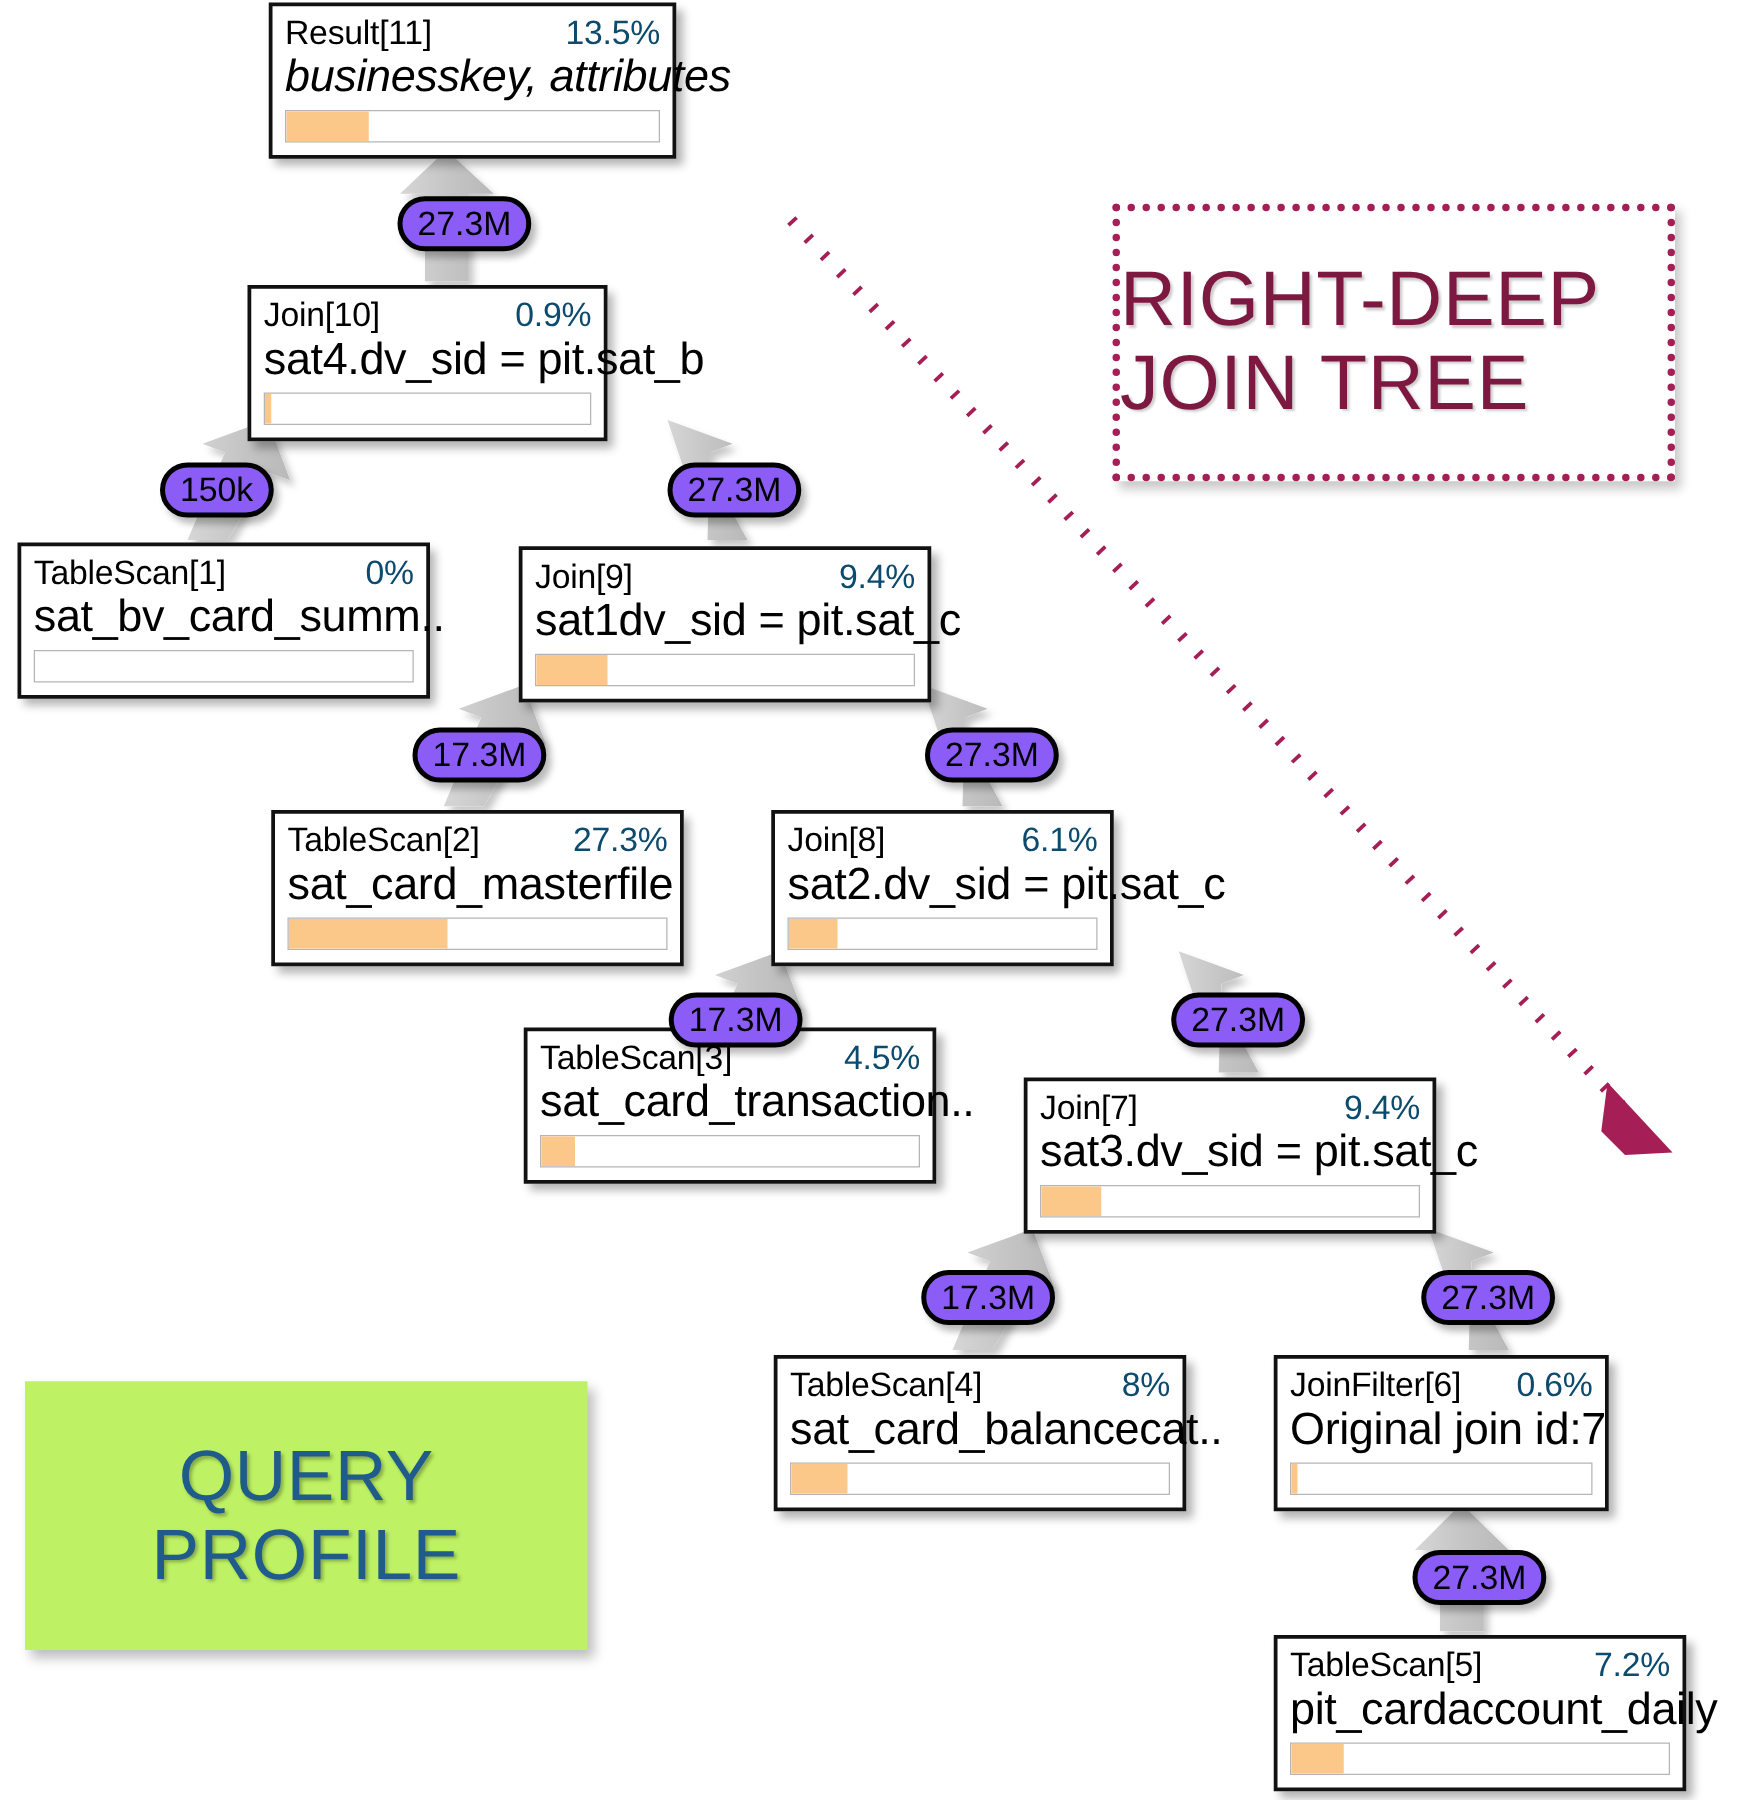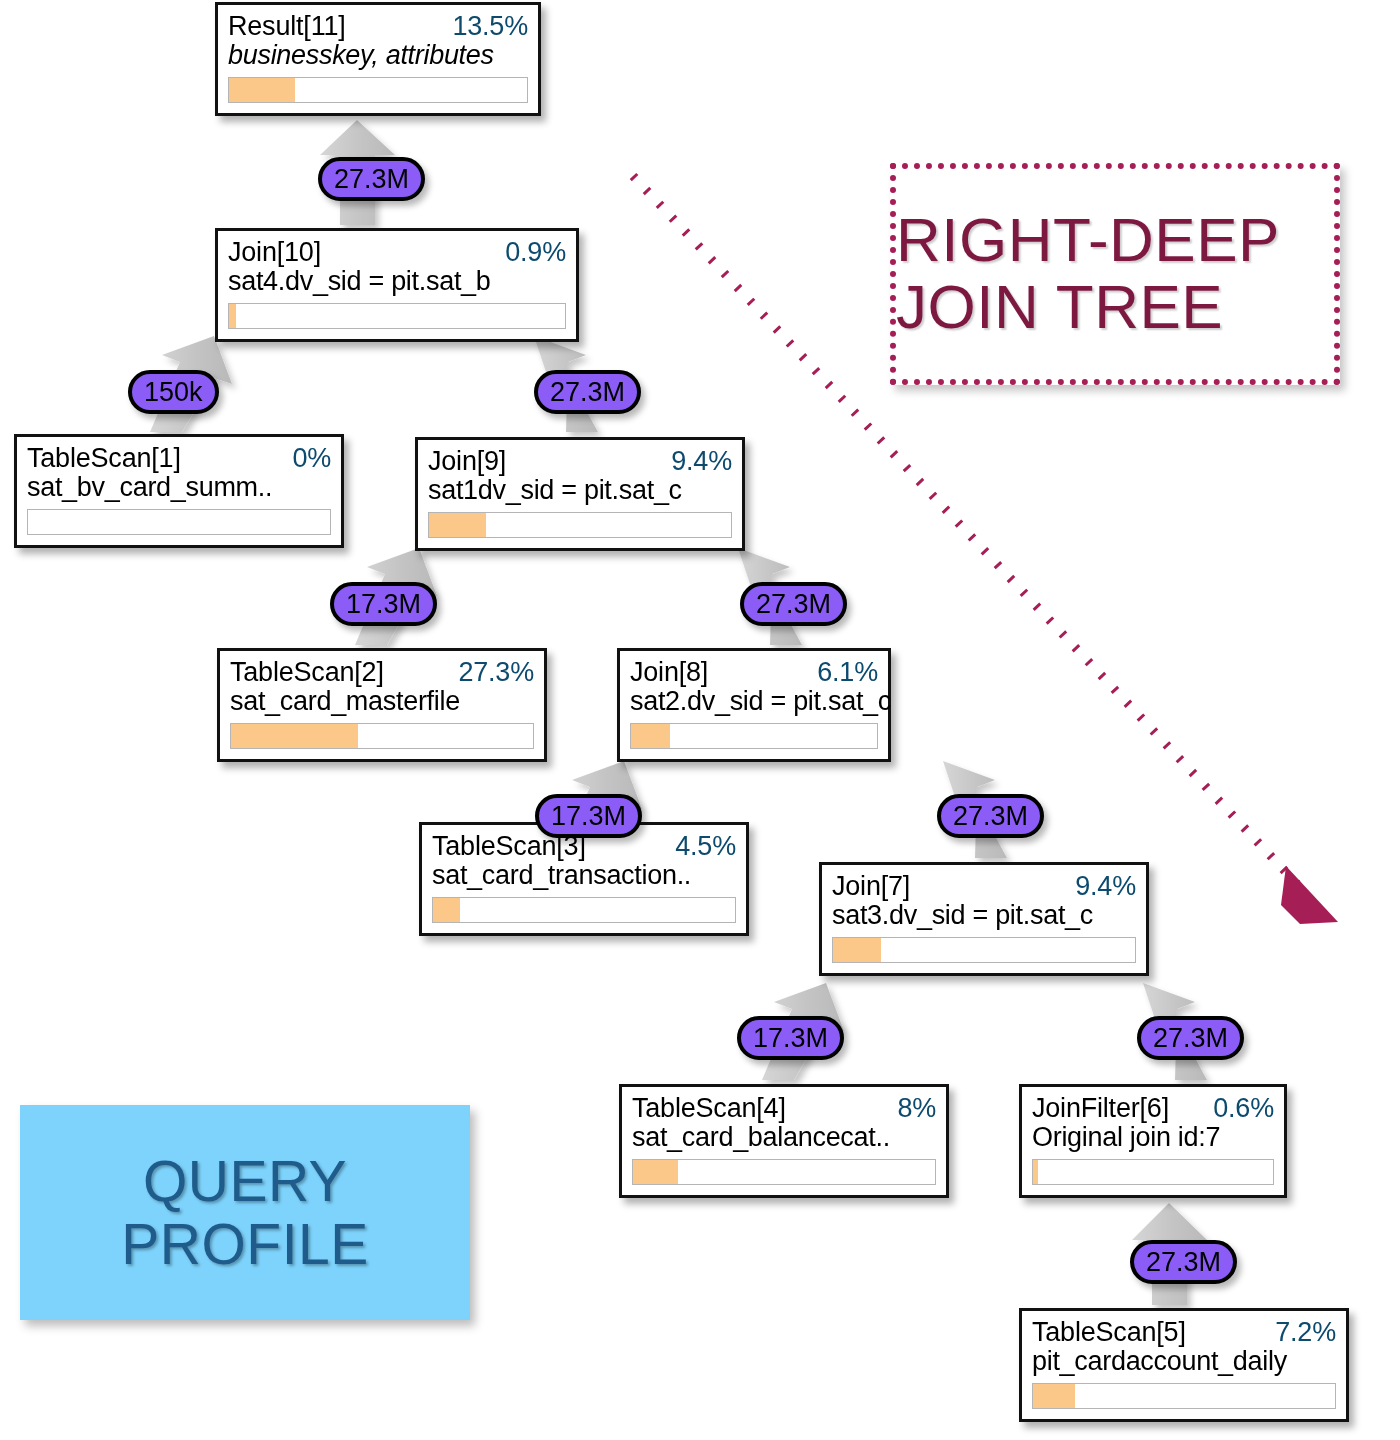--- a/index.html
+++ b/index.html
@@ -42,21 +42,21 @@
     font-size: 27px;
     color: #000000;
     letter-spacing: -0.2px;
   }
   .node-pct {
     font-size: 27px;
     color: #0c4a6e;
     letter-spacing: -0.2px;
   }
   .node-detail {
-    font-size: 27px;
+    font-size: 36px;
     color: #000000;
     margin-top: -2px;
     white-space: nowrap;
     letter-spacing: -0.3px;
   }
   .node-detail.italic {
     font-style: italic;
   }
   .bar-track {
     margin-top: 6px;
@@ -108,21 +108,21 @@
     letter-spacing: 0.5px;
     line-height: 1.08;
     text-shadow: 2px 2px 2px rgba(0,0,0,0.20);
     white-space: nowrap;
   }
 
   
   .callout-qp {
     position: absolute;
     box-sizing: border-box;
-    background: #7dd3fc;
+    background: #bef264;
     box-shadow: 5px 6px 9px rgba(0,0,0,0.26);
     display: flex;
     flex-direction: column;
     align-items: center;
     justify-content: center;
     z-index: 6;
   }
   .callout-qp .line {
     font-size: 57px;
     color: #1f5c8b;
@@ -182,21 +182,21 @@
     <div class="node-head">
       <span class="node-op">Result[11]</span>
       <span class="node-pct">13.5%</span>
     </div>
     <div class="node-detail italic">businesskey, attributes</div>
     <div class="bar-track">
       <div class="bar-fill" style="width: 22%;"></div>
     </div>
   </div>
 
-  <div class="node" style="left:215px; top:228px; width:364px;">
+  <div class="node" style="left:198px; top:228px; width:288px;">
     <div class="node-head">
       <span class="node-op">Join[10]</span>
       <span class="node-pct">0.9%</span>
     </div>
     <div class="node-detail">sat4.dv_sid = pit.sat_b</div>
     <div class="bar-track">
       <div class="bar-fill" style="width: 2%;"></div>
     </div>
   </div>
 

